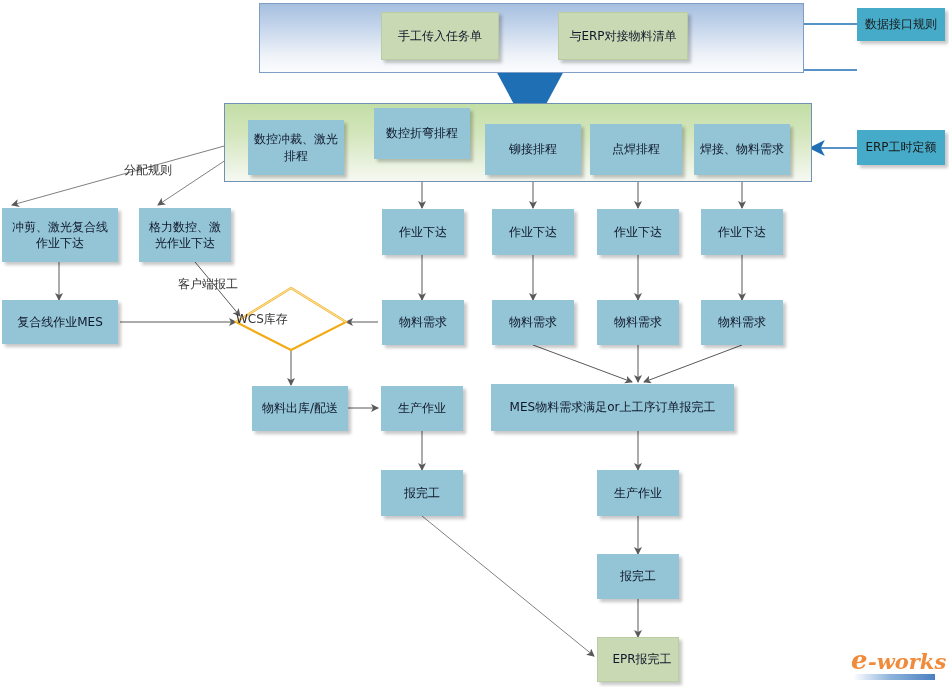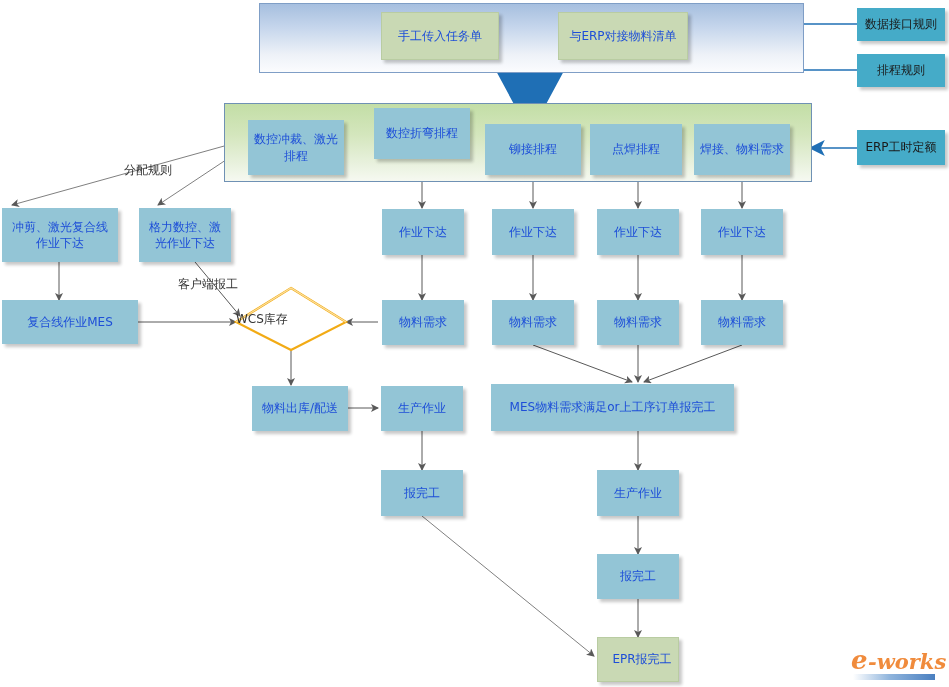--- a/index.html
+++ b/index.html
@@ -12,21 +12,21 @@
   }
   #canvas{position:absolute;left:0;top:0;width:949px;height:687px;}
   svg#wires{position:absolute;left:0;top:0;width:949px;height:687px;pointer-events:none;}
 
   
   .node{
     position:absolute;
     box-sizing:border-box;
     display:flex;align-items:center;justify-content:center;
     text-align:center;
-    color:#1d4ed8;
+    color:#0f172a;
     font-size:12px;
     line-height:1.35;
     padding:2px 4px;
     box-shadow:3px 3px 3px rgba(0,0,0,.22);
     z-index:3;
   }
   .blue{background:#93c5d6;border:1px solid #93c5d6;}
   .green{background:#c9d9b4;border:1px solid #b9cca2;}
   .teal{background:#45abc8;border:1px solid #45abc8;color:#1a1a1a;}
 
@@ -151,23 +151,20 @@
   <div class="node green" style="left:381px;top:12px;width:118px;height:48px;">
     <span>手工传入任务单</span>
   </div>
   <div class="node green" style="left:558px;top:12px;width:130px;height:48px;">
     <span>与ERP对接物料清单</span>
   </div>
 
   <div class="node teal" style="left:857px;top:8px;width:88px;height:33px;">
     <span>数据接口规则</span>
   </div>
-  <div class="node teal" style="left:857px;top:54px;width:88px;height:33px;">
-    <span>排程规则</span>
-  </div>
   <div class="node teal" style="left:857px;top:130px;width:88px;height:35px;">
     <span>ERP工时定额</span>
   </div>
 
   <div class="band band-green" style="left:224px;top:103px;width:588px;height:79px;"></div>
 
   <div class="node blue" style="left:248px;top:120px;width:96px;height:55px;">
     <span>数控冲裁、激光排程</span>
   </div>
   <div class="node blue" style="left:374px;top:108px;width:96px;height:51px;">
@@ -189,21 +186,21 @@
   <div class="edge-label" style="left:178px;top:276px;">
     <span>客户端报工</span>
   </div>
 
   <div class="node blue" style="left:2px;top:208px;width:116px;height:54px;">
     <span>冲剪、激光复合线作业下达</span>
   </div>
   <div class="node blue" style="left:139px;top:208px;width:92px;height:54px;">
     <span>格力数控、激光作业下达</span>
   </div>
-  <div class="node blue" style="left:2px;top:300px;width:136px;height:44px;">
+  <div class="node blue" style="left:2px;top:300px;width:116px;height:44px;">
     <span>复合线作业MES</span>
   </div>
 
   <div class="diamond" style="left:236px;top:288px;width:110px;height:62px;">
     <div class="dlabel">
       <span>WCS库存</span>
     </div>
   </div>
 
   <div class="node blue" style="left:382px;top:209px;width:82px;height:46px;">

